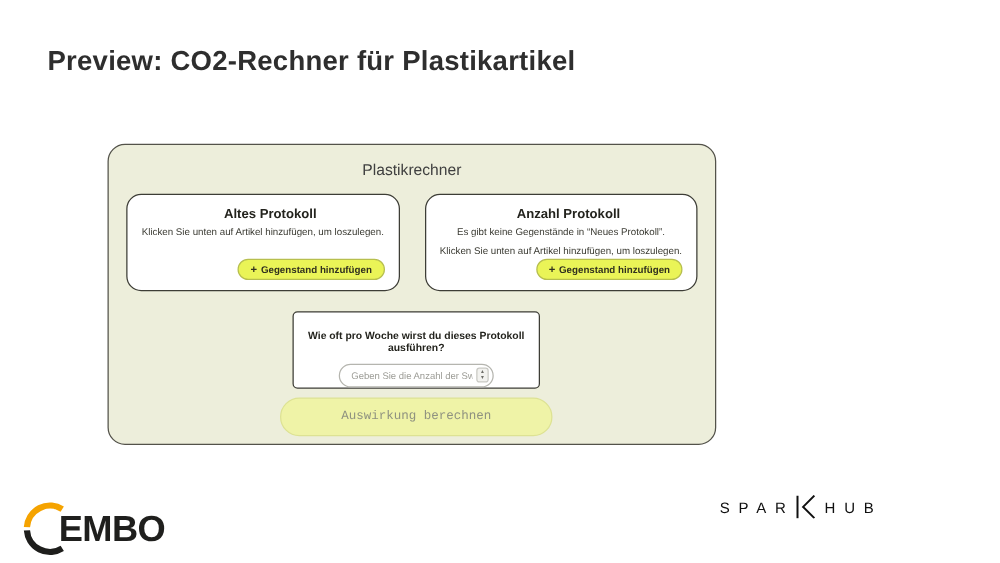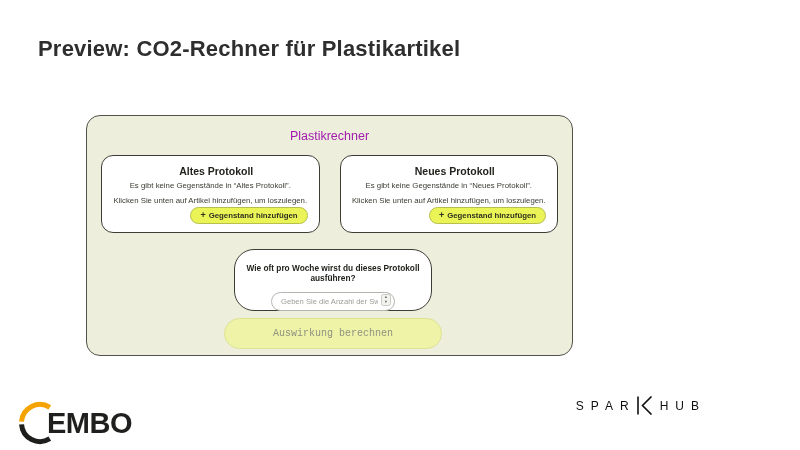--- a/index.html
+++ b/index.html
@@ -12,34 +12,34 @@
   *{box-sizing:border-box;margin:0;padding:0;}
   html,body{background:#ffffff;}
   body{width:800px;height:450px;font-family:"Liberation Sans",sans-serif;}
   .slide{position:relative;width:720px;height:450px;background:#ffffff;overflow:hidden;}
 
   .title{position:absolute;left:38px;top:36px;font-size:22px;font-weight:700;color:#2e2e2e;letter-spacing:0.2px;}
 
   
   .card{position:absolute;left:86px;top:115px;width:487px;height:241px;
         background:var(--card-bg);border:1.3px solid #53524a;border-radius:14px;}
-  .card-title{text-align:center;margin-top:13px;font-size:12.5px;font-weight:500;color:#a21caf;}
+  .card-title{text-align:center;margin-top:13px;font-size:12.5px;font-weight:500;color:#404040;}
 
   .panels{display:flex;gap:20px;padding:0 14px;margin-top:12px;}
   .panel{flex:1;height:78px;background:#ffffff;border:1.2px solid #3d3d36;border-radius:12px;
          position:relative;text-align:center;}
   .panel-title{margin-top:9px;font-size:10.5px;font-weight:600;color:#23231d;padding-left:12px;}
   .panel-line{font-size:7.8px;color:#3b3b33;margin-top:4px;line-height:1.35;}
   .add-btn{position:absolute;right:11px;bottom:8px;height:17px;display:flex;align-items:center;gap:3px;
            padding:0 9px;border-radius:9px;background:var(--accent-yellow);border:1px solid #b7bf4e;
            font-family:"Liberation Sans",sans-serif;font-size:7.8px;font-weight:600;color:#31311f;cursor:pointer;}
   .add-btn .plus{font-size:9px;font-weight:700;line-height:1;}
 
   .question-box{position:absolute;left:147px;top:133px;width:198px;height:62px;background:#ffffff;
-                border:1.2px solid #3d3d36;border-radius:20px;text-align:center;}
+                border:1.2px solid #3d3d36;border-radius:4px;text-align:center;}
   .question{margin-top:13px;padding:0 10px;font-size:8.3px;font-weight:700;color:#23231d;}
   .input-wrap{position:relative;width:124px;margin:7px auto 0;}
   .freq-input{width:100%;height:19px;border:1px solid #b5b5af;border-radius:10px;background:#fff;
               font-family:"Liberation Sans",sans-serif;font-size:7.6px;color:#555;padding:0 16px 0 9px;outline:none;}
   .freq-input::placeholder{color:#9c9c96;}
   .stepper{position:absolute;right:4px;top:3.5px;width:10px;height:12px;background:#f2f2ef;border:0.5px solid #c9c9c4;
            border-radius:2.5px;display:flex;flex-direction:column;align-items:center;justify-content:center;
            font-size:4.6px;line-height:4.6px;color:#6d6d68;cursor:pointer;}
 
   .calc-btn{position:absolute;left:137px;top:202px;width:218px;height:31px;border-radius:16px;
@@ -66,30 +66,29 @@
 
   <h1 class="title">Preview: CO2-Rechner für Plastikartikel</h1>
 
   <section class="card">
     <div class="card-title">Plastikrechner</div>
 
     <div class="panels">
 
       <div class="panel">
         <div class="panel-title">Altes Protokoll</div>
-        <div class="panel-line">Es gibt keine Gegenstände in “Altes Protokoll”.</div>
         <div class="panel-line">Klicken Sie unten auf Artikel hinzufügen, um loszulegen.</div>
         <button class="add-btn">
           <span class="plus">+</span>
           <span>Gegenstand hinzufügen</span>
         </button>
       </div>
 
       <div class="panel">
-        <div class="panel-title">Neues Protokoll</div>
+        <div class="panel-title">Anzahl Protokoll</div>
         <div class="panel-line">Es gibt keine Gegenstände in “Neues Protokoll”.</div>
         <div class="panel-line">Klicken Sie unten auf Artikel hinzufügen, um loszulegen.</div>
         <button class="add-btn">
           <span class="plus">+</span>
           <span>Gegenstand hinzufügen</span>
         </button>
       </div>
 
     </div>
 

